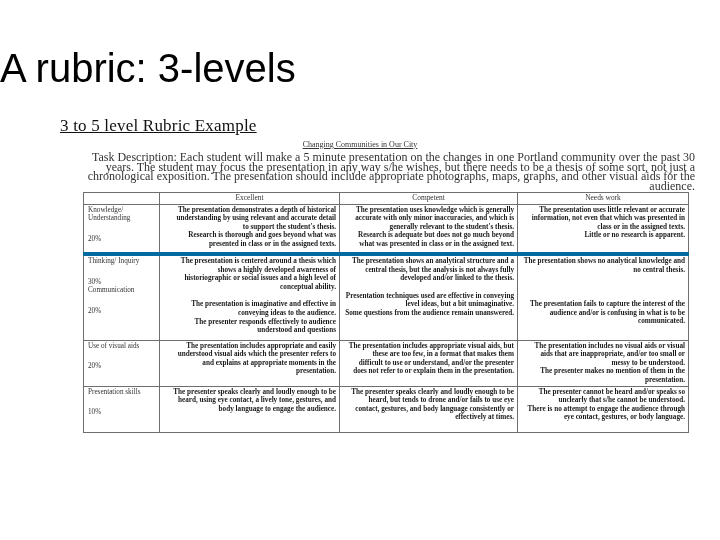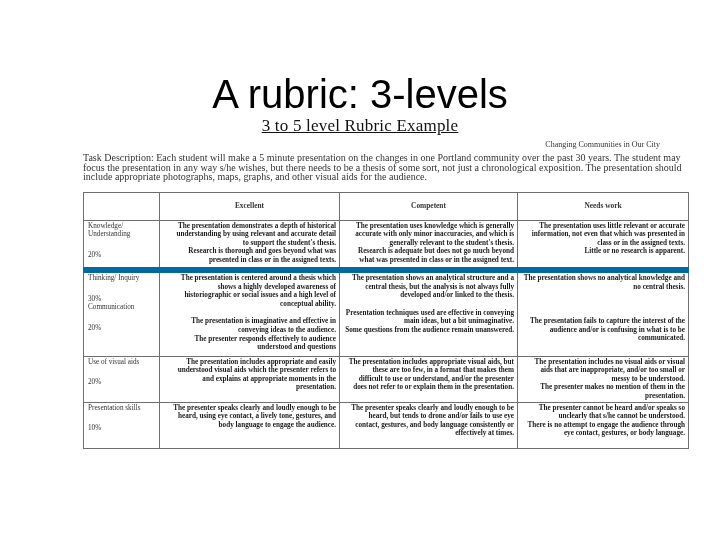--- a/index.html
+++ b/index.html
@@ -1,51 +1,51 @@
 <!DOCTYPE html>
 <html><head>
   <meta charset="utf-8">
   <style>
     html, body { margin: 0; padding: 0; }
     body {
       width: 720px; height: 540px; background: #ffffff; position: relative; overflow: hidden;
       font-family: "Liberation Sans", sans-serif; color: #000;
     }
     .slide-title {
-      position: absolute; left: 0; top: 40px; width: 720px; text-align: center;
-      font-family: "Liberation Sans", sans-serif; font-size: 40px; line-height: 56px; color: #000; margin-top: 26px;
+      position: absolute; left: 0; top: 40px; width: 720px; 
+      font-family: "Liberation Sans", sans-serif; font-size: 40px; line-height: 56px; color: #000;
     }
     .doc {
       position: absolute; left: 60px; top: 110px; width: 640px; height: 370px;
       font-family: "Liberation Serif", serif; color: #222;
     }
     .doc-title {
-      position: absolute; left: 0; top: 6px; width: 600px; text-align: center;
+      position: absolute; left: 0; top: 6px; width: 600px; text-align: left;
       font-size: 17px; font-weight: normal; text-decoration: underline; letter-spacing: 0.2px; color: #111;
     }
     .doc-subtitle {
-      position: absolute; left: 0; top: 30px; width: 600px; text-align: right;
-      font-size: 8px; color: #333;
+      position: absolute; left: 0; top: 30px; width: 600px; text-align: center;
+      font-size: 8px; color: #333; text-decoration: underline;
     }
     .task-desc {
       position: absolute; left: 23px; top: 43px; width: 612px;
-      font-size: 10px; line-height: 9.6px; color: #333;
+      font-size: 12px; line-height: 9.6px; color: #333; text-align: right;
     }
     table.rubric {
       position: absolute; left: 23px; top: 82px; width: 605px;
       border-collapse: collapse; table-layout: fixed;
       font-family: "Liberation Serif", serif; font-size: 7.2px; line-height: 8.6px; color: #1a1a1a;
     }
     table.rubric th, table.rubric td {
       border: 1px solid #6e6e6e; vertical-align: top; padding: 1px 3px 1px 4px;
     }
     table.rubric th {
-      font-weight: bold; text-align: center; font-size: 7.4px; color: #333; padding: 9px 3px;
+      font-weight: normal; text-align: center; font-size: 7.4px; color: #333; padding: 1px 3px;
     }
-    table.rubric tr.row-sep td { border-top: 6px solid #0369a1; }
+    table.rubric tr.row-sep td { border-top: 4px solid #0369a1; }
     td.dim { color: #333; font-size: 7.2px; }
     .dim-name { display: block; }
     .dim-weight { display: block; margin-top: 12px; }
     .crit { display: block; font-weight: bold; padding-left: 7px; text-indent: -7px; text-align: right; }
     .crit-gap { display: block; height: 9px; }
     .caption {
       position: absolute; left: 22px; top: 322px; width: 620px;
       font-family: "Liberation Serif", serif; font-size: 10.4px; line-height: 13px; color: #111;
     }
     .caption i { font-style: italic; }
@@ -105,21 +105,21 @@
         </td>
         <td>
           <span class="crit">The presentation is centered around a thesis which shows a highly developed awareness of historiographic or social issues and a high level of conceptual ability.</span>
           <span class="crit-gap"></span>
           <span class="crit">The presentation is imaginative and effective in conveying ideas to the audience.</span>
           <span class="crit">The presenter responds effectively to audience understood and questions</span>
         </td>
         <td>
           <span class="crit">The presentation shows an analytical structure and a central thesis, but the analysis is not always fully developed and/or linked to the thesis.</span>
           <span class="crit-gap"></span>
-          <span class="crit">Presentation techniques used are effective in conveying main ideas, but a bit unimaginative.</span>
+          <span class="crit">Presentation techniques used are effective in conveying level ideas, but a bit unimaginative.</span>
           <span class="crit">Some questions from the audience remain unanswered.</span>
         </td>
         <td>
           <span class="crit">The presentation shows no analytical knowledge and no central thesis.</span>
           <span class="crit-gap" style="height:26px"></span>
           <span class="crit">The presentation fails to capture the interest of the audience and/or is confusing in what is to be communicated.</span>
         </td>
       </tr>
 
       <tr style="height:46px">

